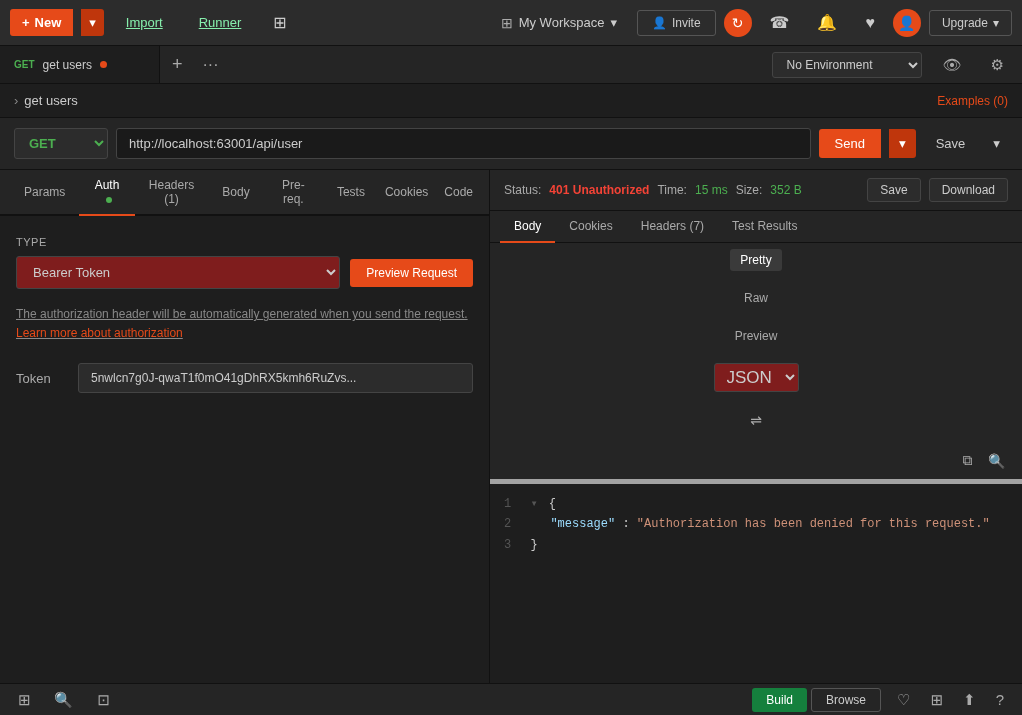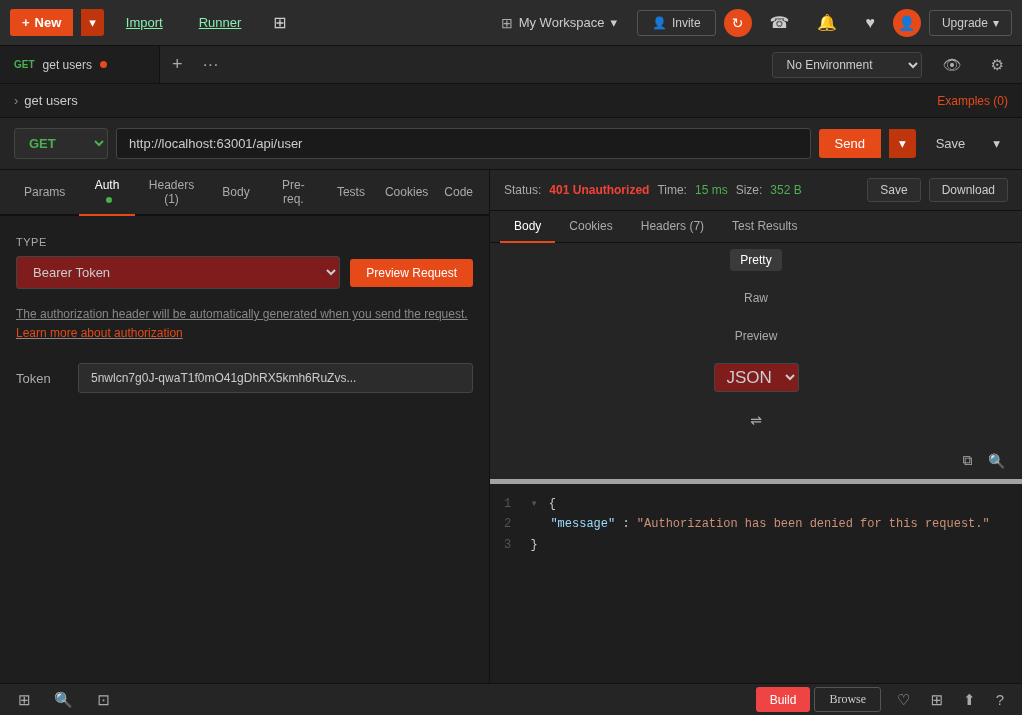--- a/index.html
+++ b/index.html
@@ -553,37 +553,36 @@
       padding: 4px 8px;
       cursor: pointer;
       font-size: 15px;
     }
     .bottom-right {
       margin-left: auto;
       display: flex;
       gap: 4px;
     }
     .build-btn {
-      background: #ef4444;
+      background: #15803d;
       color: white;
       border: none;
       padding: 4px 14px;
       border-radius: 3px;
       cursor: pointer;
       font-size: 12px;
     }
     .browse-btn {
       background: transparent;
       color: #ccc;
       border: 1px solid #555;
       padding: 4px 14px;
       border-radius: 3px;
       cursor: pointer;
       font-size: 12px;
-      font-family: Liberation Serif, serif;
     }
     .bottom-right-icons {
       display: flex;
       align-items: center;
       gap: 4px;
     }
   </style>
 </head>
 <body>
 

